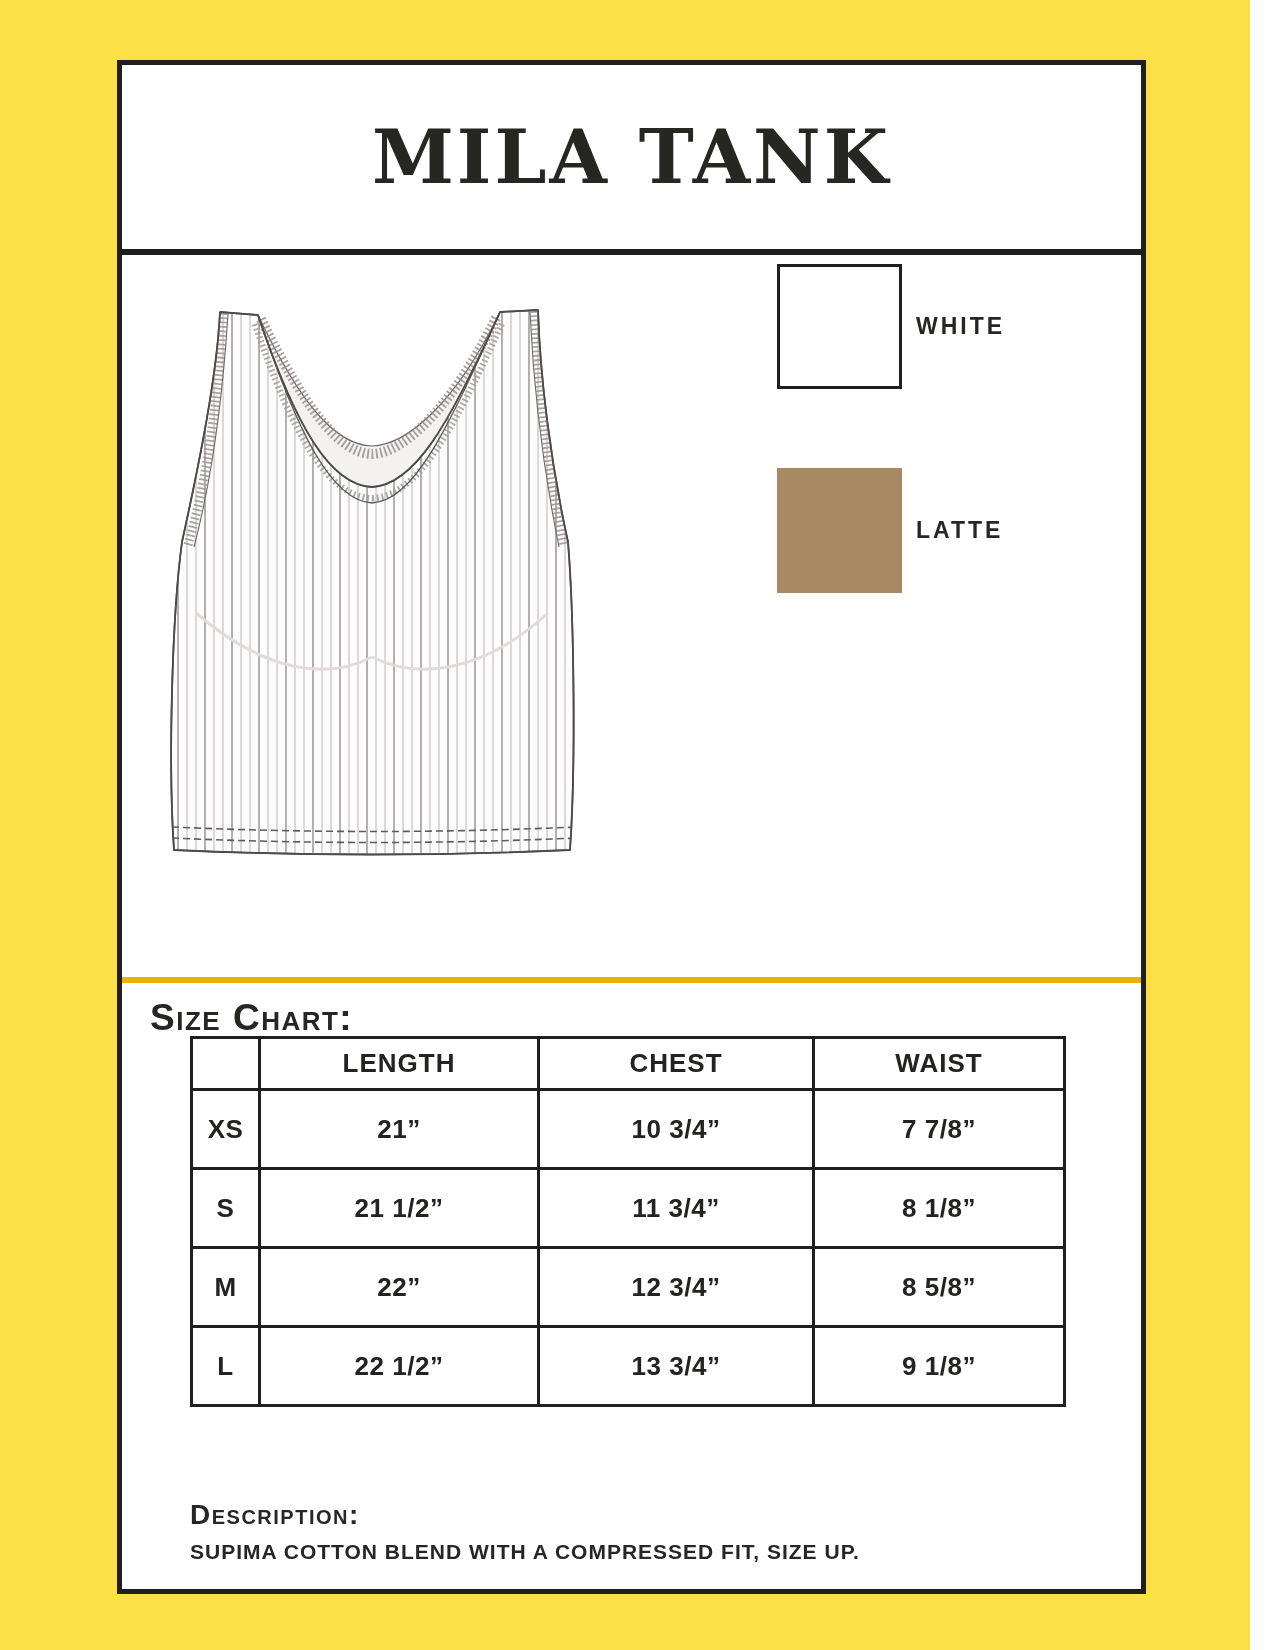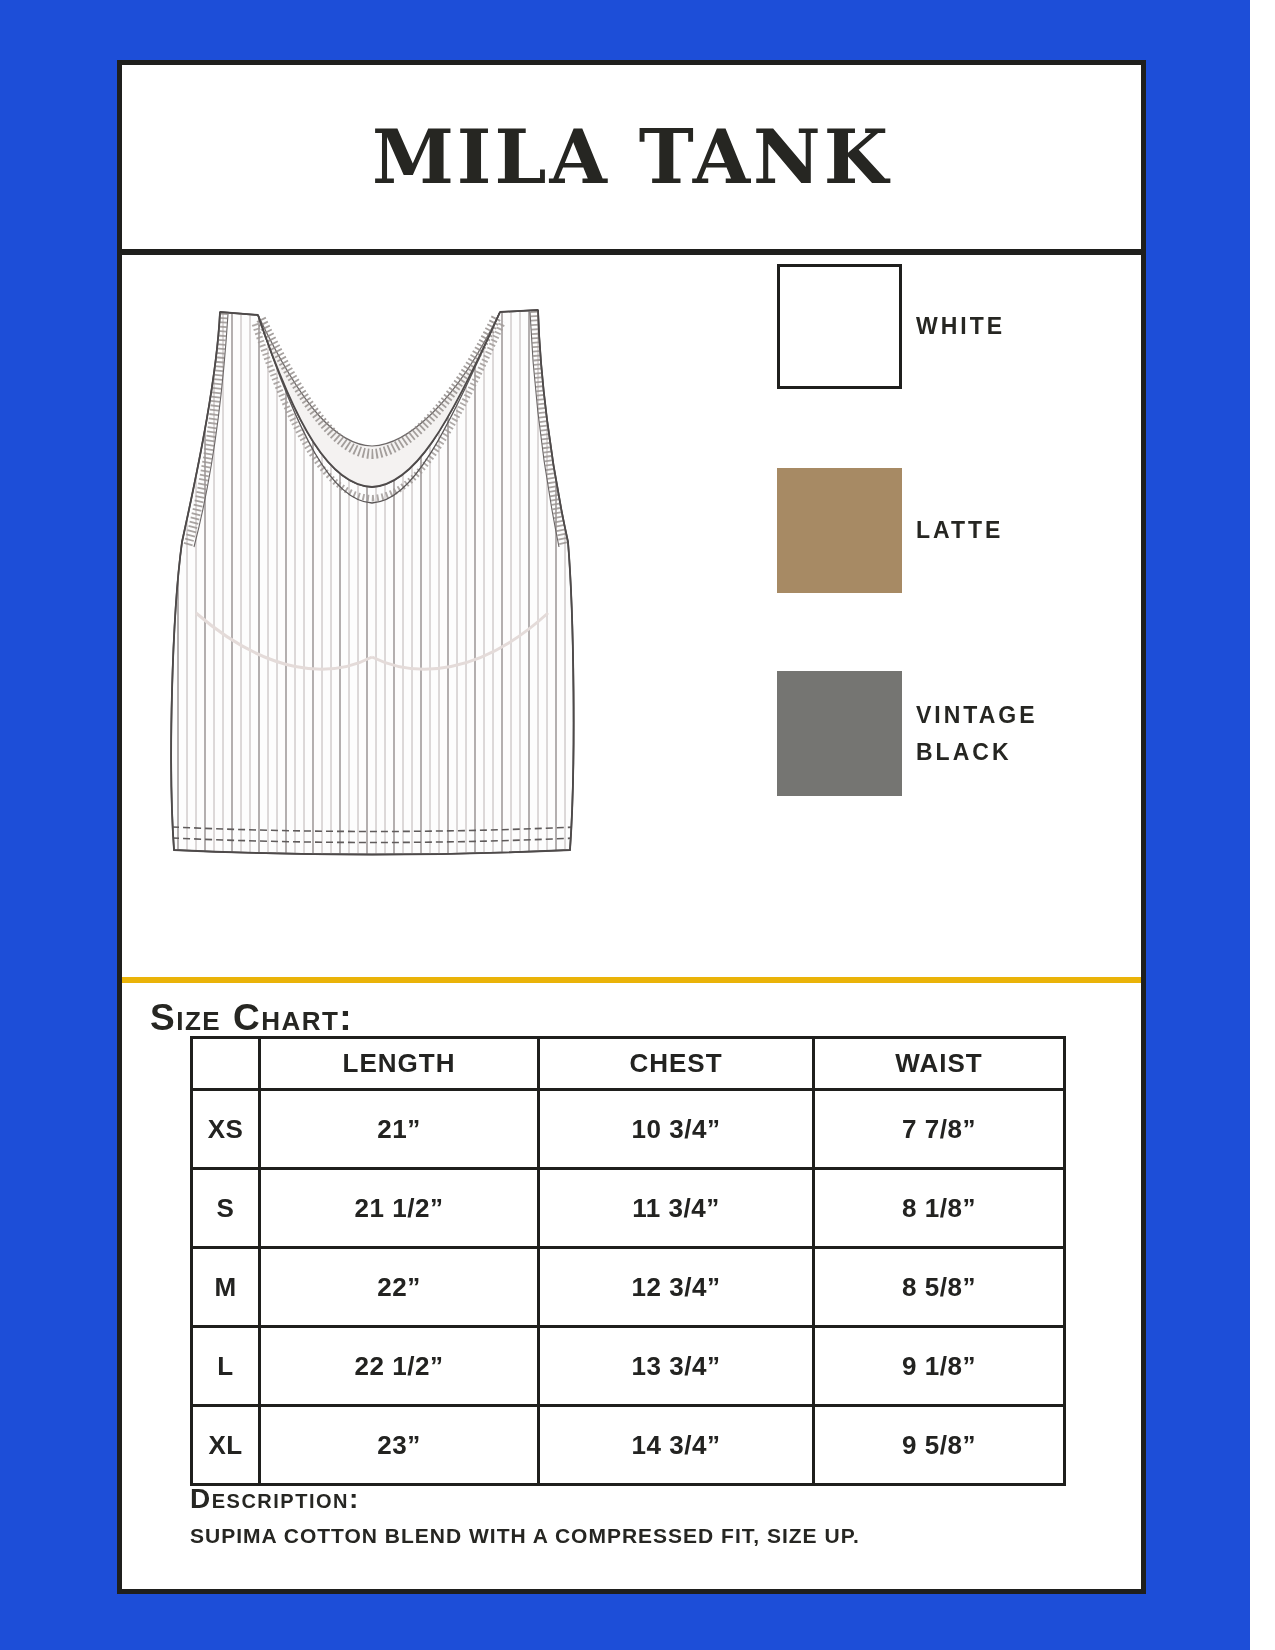--- a/index.html
+++ b/index.html
@@ -1,17 +1,17 @@
 <!DOCTYPE html>
 <html><head>
 <meta charset="utf-8">
 <style>
   * { margin:0; padding:0; box-sizing:border-box; }
   body { background:#ffffff; font-family:"Liberation Sans", sans-serif; }
-  .page { position:relative; width:1250px; height:1650px; background:#1d4ed8; color:#232321; overflow:hidden; }
+  .page { position:relative; width:1250px; height:1650px; background:#fde047; color:#232321; overflow:hidden; }
 
   .frame { position:absolute; left:117px; top:60px; width:1029px; height:1534px; border:5px solid #1f1f1d; background:#ffffff; }
 
   
   .title-box { height:190px; border-bottom:6px solid #1f1f1d; display:flex; align-items:center; justify-content:center; }
   .product-title { font-family:"DejaVu Serif", serif; font-weight:bold; font-size:74px; letter-spacing:3px; color:#262622; }
 
   
   .drawing-box { position:relative; height:728px; border-bottom:6px solid #eab308; }
   .tank-sketch { position:absolute; left:46px; top:50px; width:412px; height:556px; }
@@ -29,21 +29,21 @@
   .size-box { position:relative; height:594px; }
   .size-chart-label { position:absolute; left:28px; top:14px; font-size:37px; font-weight:bold; font-variant:small-caps; letter-spacing:1.5px; color:#262622; }
 
   table.size-table { position:absolute; left:68px; top:53px; border-collapse:collapse; table-layout:fixed; }
   table.size-table th, table.size-table td { border:3px solid #1f1f1d; text-align:center; vertical-align:middle; padding:0; }
   table.size-table th { height:52px; font-size:26px; font-weight:bold; letter-spacing:1px; }
   table.size-table td { height:79px; font-size:26px; font-weight:bold; letter-spacing:0.5px;text-align:center; }
   td.size-name { font-size:24px; }
   .col-size { width:68px; } .col-length { width:279px; } .col-chest { width:275px; } .col-waist { width:251px; }
 
-  .description-block { position:absolute; left:68px; top:500px; }
+  .description-block { position:absolute; left:68px; top:516px; }
   .description-label { font-size:28px; font-weight:bold; font-variant:small-caps; letter-spacing:1.5px; color:#262622; margin-bottom:9px; }
   .description-text { font-size:21px; font-weight:bold; letter-spacing:1px; color:#262622; }
 </style>
 </head>
 <body>
 
 <div class="page">
   <div class="frame">
 
     <div class="title-box">
@@ -144,24 +144,20 @@
       </svg>
 
       <div class="swatch-row row-white">
         <div class="swatch bordered" style="background: rgb(255, 255, 255);"></div>
         <div class="swatch-label">WHITE</div>
       </div>
       <div class="swatch-row row-latte">
         <div class="swatch" style="background: rgb(167, 138, 100);"></div>
         <div class="swatch-label">LATTE</div>
       </div>
-      <div class="swatch-row row-vintage">
-        <div class="swatch" style="background: rgb(117, 117, 114);"></div>
-        <div class="swatch-label">VINTAGE BLACK</div>
-      </div>
     </div>
 
     <div class="size-box">
       <div class="size-chart-label">Size Chart:</div>
 
       <table class="size-table">
         <colgroup>
           <col class="col-size">
             <col class="col-length">
             <col class="col-chest">
@@ -193,26 +189,20 @@
             <td>22”</td>
             <td>12 3/4”</td>
             <td>8 5/8”</td>
           </tr>
           <tr>
             <td class="size-name">L</td>
             <td>22 1/2”</td>
             <td>13 3/4”</td>
             <td>9 1/8”</td>
           </tr>
-          <tr>
-            <td class="size-name">XL</td>
-            <td>23”</td>
-            <td>14 3/4”</td>
-            <td>9 5/8”</td>
-          </tr>
         </tbody>
       </table>
 
       <div class="description-block">
         <div class="description-label">Description:</div>
         <div class="description-text">SUPIMA COTTON BLEND WITH A COMPRESSED FIT, SIZE UP.</div>
       </div>
     </div>
 
   </div>

